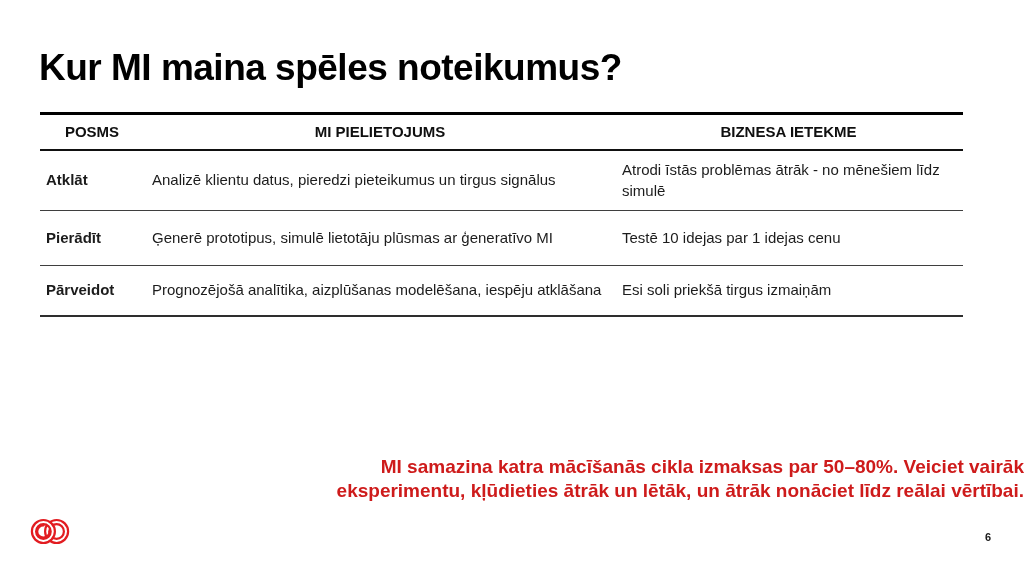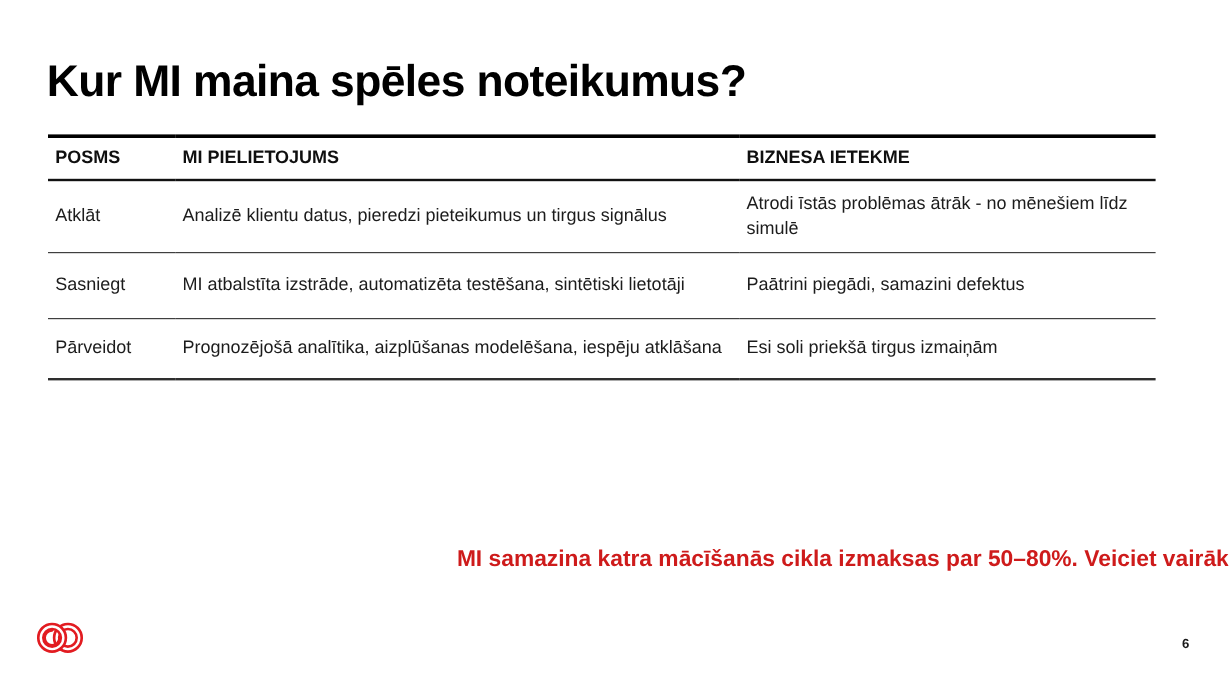--- a/index.html
+++ b/index.html
@@ -24,21 +24,21 @@
   table.ai-table {
     position: absolute;
     left: 40px;
     top: 112px;
     width: 923px;
     border-collapse: collapse;
     table-layout: fixed;
     border-top: 3px solid #000000;
   }
   table.ai-table thead th {
-    text-align: left;
+    text-align: center;
     font-size: 15px;
     font-weight: 700;
     color: #0f0f0f;
     padding: 0 8px 0 6px;
     height: 36px;
     box-sizing: border-box;
     border-bottom: 2px solid #111111;
     vertical-align: middle;
   }
   table.ai-table tbody td {
@@ -50,21 +50,21 @@
     border-bottom: 1px solid #3f3f3f;
     vertical-align: middle;
     line-height: 1.45;
   }
   table.ai-table tbody tr:last-child td {
     height: 50px;
     border-bottom: 2px solid #2e2e2e;
   }
   td.stage-cell {
     color: #ce1717;
-    font-weight: 400;
+    font-weight: 700;
   }
   .callout {
     position: absolute;
     left: 0;
     top: 455px;
     width: 1024px;
     text-align: right;
     color: #ce1b1b;
     font-weight: 700;
     font-size: 19px;
@@ -108,34 +108,35 @@
         <th>BIZNESA IETEKME</th>
       </tr>
     </thead>
     <tbody>
       <tr>
         <td class="stage-cell">Atklāt</td>
         <td>Analizē klientu datus, pieredzi pieteikumus un tirgus signālus</td>
         <td>Atrodi īstās problēmas ātrāk - no mēnešiem līdz simulē</td>
       </tr>
       <tr>
-        <td class="stage-cell">Sasniegt</td>
-        <td>MI atbalstīta izstrāde, automatizēta testēšana, sintētiski lietotāji</td>
-        <td>Paātrini piegādi, samazini defektus</td>
+        <td class="stage-cell">Pierādīt</td>
+        <td>Ģenerē prototipus, simulē lietotāju plūsmas ar ģeneratīvo MI</td>
+        <td>Testē 10 idejas par 1 idejas cenu</td>
       </tr>
       <tr>
         <td class="stage-cell">Pārveidot</td>
         <td>Prognozējošā analītika, aizplūšanas modelēšana, iespēju atklāšana</td>
         <td>Esi soli priekšā tirgus izmaiņām</td>
       </tr>
     </tbody>
   </table>
 
   <div class="callout">
     <div>MI samazina katra mācīšanās cikla izmaksas par 50–80%. Veiciet vairāk</div>
+    <div>eksperimentu, kļūdieties ātrāk un lētāk, un ātrāk nonāciet līdz reālai vērtībai.</div>
   </div>
 
   <div class="logo">
     <svg width="42" height="35" viewBox="0 0 42 35" aria-hidden="true">
 
       <circle cx="27.6" cy="17.5" r="9.4" fill="none" stroke="#E21C21" stroke-width="6.4"></circle>
       <circle cx="27.6" cy="17.5" r="9.4" fill="none" stroke="#ffffff" stroke-width="2"></circle>
 
       <circle cx="14.4" cy="17.5" r="9.4" fill="none" stroke="#E21C21" stroke-width="6.4"></circle>
       <circle cx="14.4" cy="17.5" r="9.4" fill="none" stroke="#ffffff" stroke-width="2"></circle>

